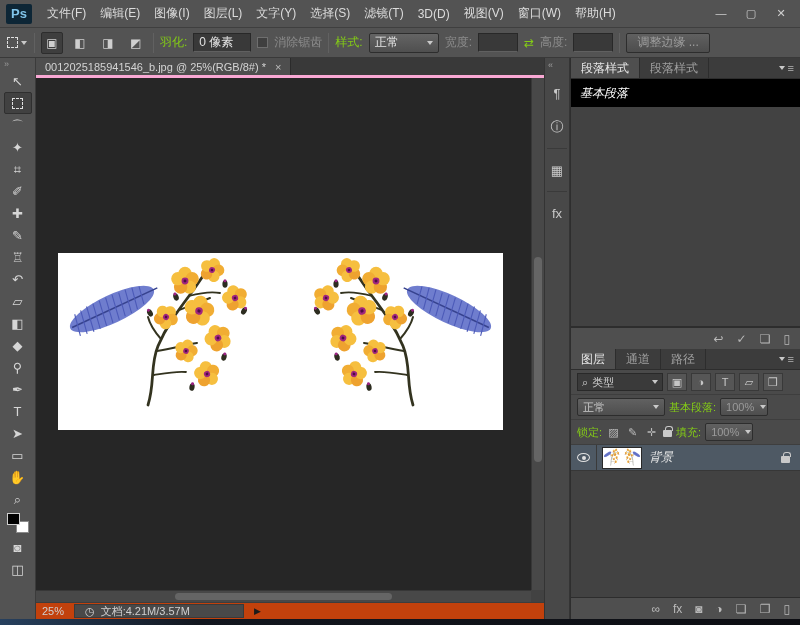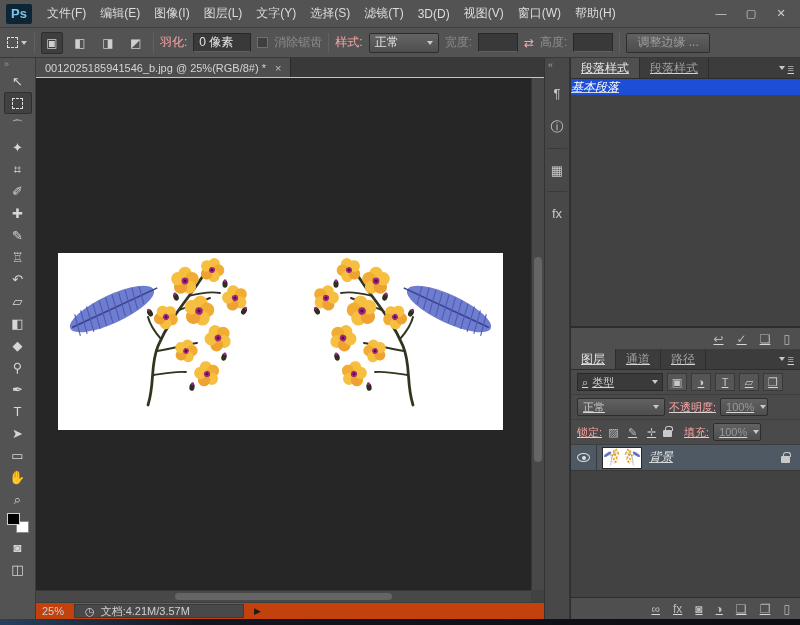--- a/index.html
+++ b/index.html
@@ -19,66 +19,66 @@
   .sep{width:1px;height:20px;background:#434343;border-right:1px solid #616161;}
   .opt-icon{width:22px;height:22px;display:flex;align-items:center;justify-content:center;color:#cfcfcf;border:1px solid transparent;font-size:12px;}
   .opt-icon.pressed{background:#3e3e3e;border-color:#2d2d2d;border-radius:2px;}
   .dashed-box{width:11px;height:11px;border:1px dashed #e0e0e0;display:inline-block;}
   .field{height:19px;background:#393939;border:1px solid #282828;border-bottom-color:#606060;color:#e3e3e3;padding:0 5px;display:flex;align-items:center;min-width:58px;}
   .field.small{min-width:40px;}
   .combo{height:20px;background:linear-gradient(#646464,#4f4f4f);border:1px solid #2d2d2d;border-radius:2px;display:flex;align-items:center;padding:0 5px;gap:8px;color:#e3e3e3;min-width:70px;}
   .dd{width:0;height:0;border-left:3.5px solid transparent;border-right:3.5px solid transparent;border-top:4px solid #c9c9c9;margin-left:auto;flex:0 0 auto;}
   .btn{height:20px;padding:0 10px;background:linear-gradient(#606060,#4d4d4d);border:1px solid #2d2d2d;border-radius:2px;color:#9f9f9f;display:flex;align-items:center;}
   .checkbox{width:11px;height:11px;background:#3f3f3f;border:1px solid #6e6e6e;display:inline-block;}
-  .lbl{color:#fca5a5;}
+  .lbl{color:#84cc16;}
   .lbl.dim{color:#8c8c8c;}
 
   
   .main{flex:1;display:flex;min-height:0;}
 
   
   .toolbar{width:36px;background:#535353;border-right:1px solid #3b3b3b;display:flex;flex-direction:column;align-items:center;padding-top:1px;flex:0 0 auto;}
   .toolbar-grip{align-self:flex-start;color:#9a9a9a;font-size:9px;height:11px;line-height:11px;padding-left:4px;}
   .tool{width:28px;height:22px;display:flex;align-items:center;justify-content:center;color:#d6d6d6;font-size:13px;line-height:1;}
   .tool.active{background:#414141;border:1px solid #2f2f2f;border-radius:2px;}
   .color-swatches{position:relative;width:24px;height:22px;margin:2px 0;}
   .fg-swatch{position:absolute;left:1px;top:1px;width:13px;height:12px;background:#000;border:1px solid #cfcfcf;z-index:2;}
   .bg-swatch{position:absolute;right:1px;bottom:1px;width:13px;height:12px;background:#fff;border:1px solid #8a8a8a;}
 
   
   .canvas-col{flex:1;display:flex;flex-direction:column;min-width:0;}
-  .doc-tabbar{height:20px;background:#393939;display:flex;align-items:stretch;border-bottom:1px solid #f9a8d4;flex:0 0 auto;}
+  .doc-tabbar{height:20px;background:#393939;display:flex;align-items:stretch;border-bottom:3px solid #f9a8d4;flex:0 0 auto;}
   .doc-tab{background:#4e4e4e;padding:0 9px;display:flex;align-items:center;gap:9px;font-size:11px;color:#d4d4d4;border-right:1px solid #2b2b2b;}
   .doc-close{color:#bdbdbd;}
   .canvas{flex:1;position:relative;background:#262626;overflow:hidden;}
   .image{position:absolute;left:22px;top:175px;width:445px;height:177px;display:block;}
   .vscroll{position:absolute;top:0;right:0;bottom:12px;width:13px;background:#484848;border-left:1px solid #373737;}
   .vscroll .thumb{position:absolute;left:2px;right:2px;top:35%;height:40%;background:#656565;border-radius:5px;}
   .hscroll{position:absolute;left:0;right:13px;bottom:0;height:12px;background:#484848;border-top:1px solid #373737;}
   .hscroll .thumb{position:absolute;top:2px;bottom:2px;left:28%;width:44%;background:#656565;border-radius:5px;}
   .scroll-corner{position:absolute;right:0;bottom:0;width:13px;height:12px;background:#424242;}
   .statusbar{height:17px;background:#c2410c;border-top:1px solid #3d3d3d;display:flex;align-items:center;font-size:11px;color:#d0d0d0;gap:10px;padding-left:6px;flex:0 0 auto;}
   .status-info{height:14px;background:#494949;border:1px solid #3a3a3a;display:flex;align-items:center;gap:6px;padding:0 10px;min-width:170px;}
   .play-glyph{color:#1b1b1b;font-size:9px;}
 
   
   .dockstrip{width:26px;background:#484848;border-left:1px solid #343434;border-right:1px solid #343434;display:flex;flex-direction:column;align-items:center;padding-top:2px;flex:0 0 auto;}
   .dock-collapse{align-self:flex-start;color:#9e9e9e;font-size:9px;padding-left:3px;height:12px;}
   .dock-icon{width:24px;height:26px;display:flex;align-items:center;justify-content:center;color:#c9c9c9;font-size:13px;margin-top:8px;}
   .dock-div{width:20px;height:1px;background:#3a3a3a;margin-top:8px;}
 
   
-  .panels{width:230px;background:#484848;border-left:1px solid #2e2e2e;display:flex;flex-direction:column;flex:0 0 auto;min-height:0;text-decoration:underline;}
+  .panels{width:230px;background:#484848;border-left:1px solid #2e2e2e;display:flex;flex-direction:column;flex:0 0 auto;min-height:0;}
   .panel-tabbar{height:21px;display:flex;align-items:stretch;background:#3c3c3c;border-bottom:1px solid #2d2d2d;flex:0 0 auto;}
   .ptab{padding:0 10px;display:flex;align-items:center;font-size:12px;color:#9f9f9f;border-right:1px solid #2d2d2d;}
   .ptab.active{background:#4f4f4f;color:#e6e6e6;}
   .panel-menu{margin-left:auto;display:flex;align-items:center;gap:3px;padding-right:6px;color:#b5b5b5;}
   .pm-glyph{font-size:11px;}
   .pstyles-body{height:248px;background:#424242;border-bottom:1px solid #2d2d2d;flex:0 0 auto;}
-  .pstyles-row{height:16px;background:#1d4ed8;display:flex;align-items:center;color:#fff;font-style:italic;}
+  .pstyles-row{height:28px;background:#000000;display:flex;align-items:center;padding-left:9px;color:#fff;font-style:italic;}
   .panel-footer{height:22px;background:#4f4f4f;border-top:1px solid #2d2d2d;display:flex;align-items:center;justify-content:flex-end;gap:13px;padding-right:10px;color:#b9b9b9;font-size:12px;flex:0 0 auto;}
   .layers-row{height:25px;display:flex;align-items:center;gap:4px;padding:0 6px;background:#4a4a4a;border-bottom:1px solid #3e3e3e;flex:0 0 auto;font-size:11px;}
   .search-combo{width:86px;height:18px;background:#3a3a3a;border:1px solid #292929;display:flex;align-items:center;gap:4px;padding:0 4px;color:#cfcfcf;}
   .filter-icon{width:20px;height:18px;background:#565656;border:1px solid #393939;display:flex;align-items:center;justify-content:center;font-size:11px;color:#c6c6c6;}
   .mini-combo{height:18px;background:linear-gradient(#616161,#4e4e4e);border:1px solid #2d2d2d;border-radius:2px;display:flex;align-items:center;padding:0 5px;gap:6px;color:#c9c9c9;}
   .mini-combo.dim span{color:#9a9a9a;}
   .lock-glyph{width:15px;text-align:center;color:#b9b9b9;font-size:11px;}
   .padlock{position:relative;width:9px;height:7px;background:#c9c9c9;display:inline-block;margin-top:3px;border-radius:1px;}
   .padlock::before{content:"";position:absolute;left:1.5px;top:-4px;width:6px;height:4px;border:1.5px solid #c9c9c9;border-bottom:none;border-radius:3px 3px 0 0;}
   .layer-list{flex:1;background:#424242;min-height:0;}
@@ -309,34 +309,34 @@
         <div class="filter-icon">T</div>
         <div class="filter-icon">▱</div>
         <div class="filter-icon">❒</div>
       </div>
 
       <div class="layers-row">
         <div class="mini-combo" style="width:88px;">
           <span>正常</span>
           <span class="dd"></span>
         </div>
-        <span class="lbl">不透明度:</span>
+        <span class="lbl">基本段落:</span>
         <div class="mini-combo dim" style="width:48px;">
           <span>100%</span>
           <span class="dd"></span>
         </div>
       </div>
 
       <div class="layers-row">
         <span class="lbl">锁定:</span>
         <span class="lock-glyph">▨</span>
         <span class="lock-glyph">✎</span>
         <span class="lock-glyph">✛</span>
         <span class="padlock"></span>
-        <span class="lbl" style="margin-left:8px;">填充:</span>
+        <span class="lbl" style="margin-left:0;">填充:</span>
         <div class="mini-combo dim" style="width:48px;">
           <span>100%</span>
           <span class="dd"></span>
         </div>
       </div>
 
       <div class="layer-list">
         <div class="layer-row">
           <div class="eye-cell">
               <span class="eye"></span>

